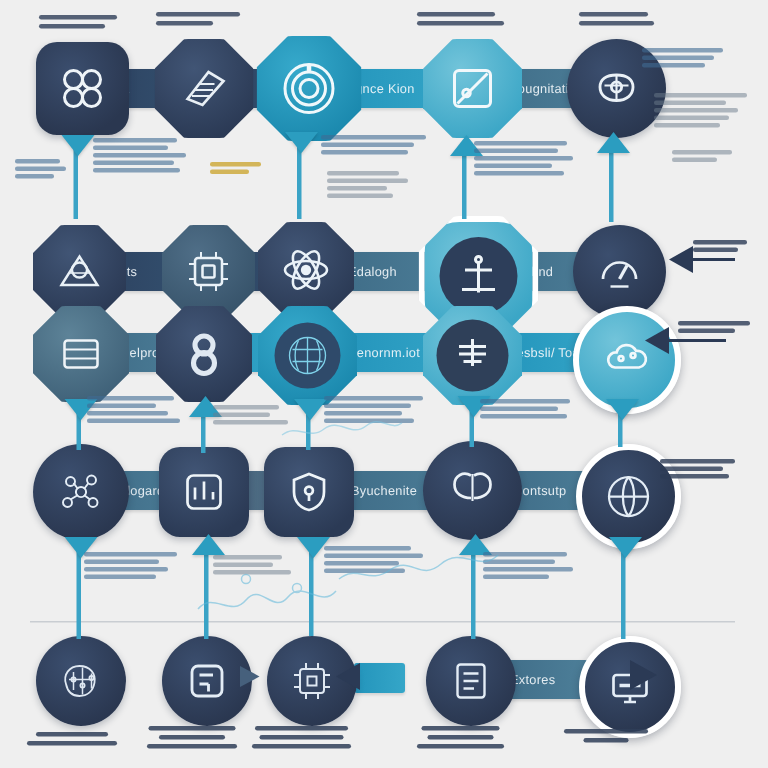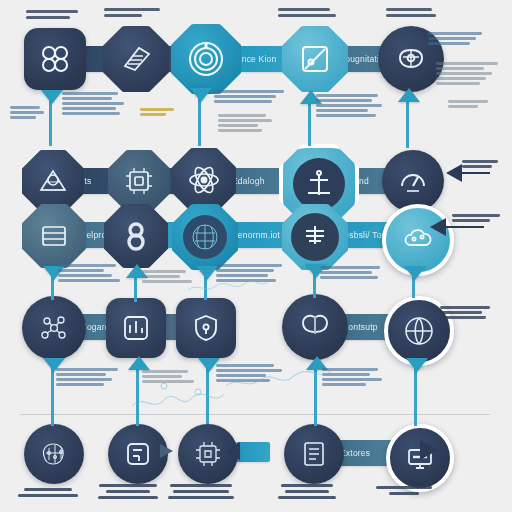--- a/index.html
+++ b/index.html
@@ -175,20 +175,23 @@
   <div class="bar teal" style="left:328px;top:222px;width:80px;">
     <span>Uesbsli/ Toaago</span>
     </div>
 
   <div class="bar steel" style="left:64px;top:314px;width:68px;">
     <span>Nslogard</span>
     </div>
   <div class="bar slate" style="left:150px;top:314px;width:40px;">
     <span></span>
     </div>
+  <div class="bar steel" style="left:224px;top:314px;width:92px;">
+    <span>Byuchenite</span>
+    </div>
   <div class="bar steel" style="left:332px;top:314px;width:74px;">
     <span>Contsutp</span>
     </div>
 
   <div class="bar steel" style="left:330px;top:440px;width:62px;">
     <span>Extores</span>
     </div>
   <div class="bar teal" style="left:236px;top:442px;width:34px;height:20px;">
     <span></span>
     </div>

